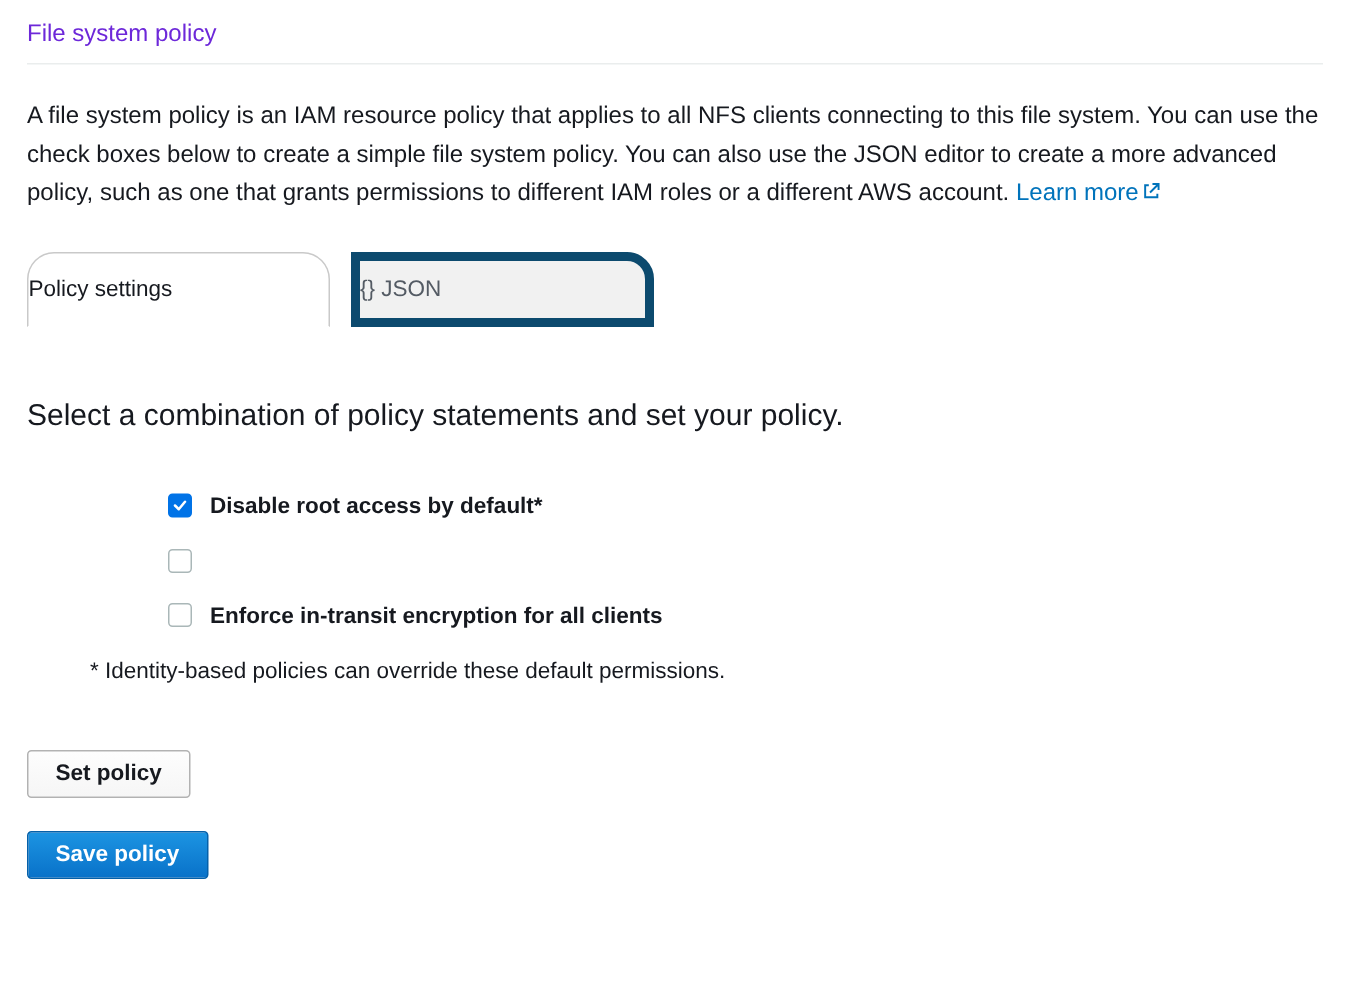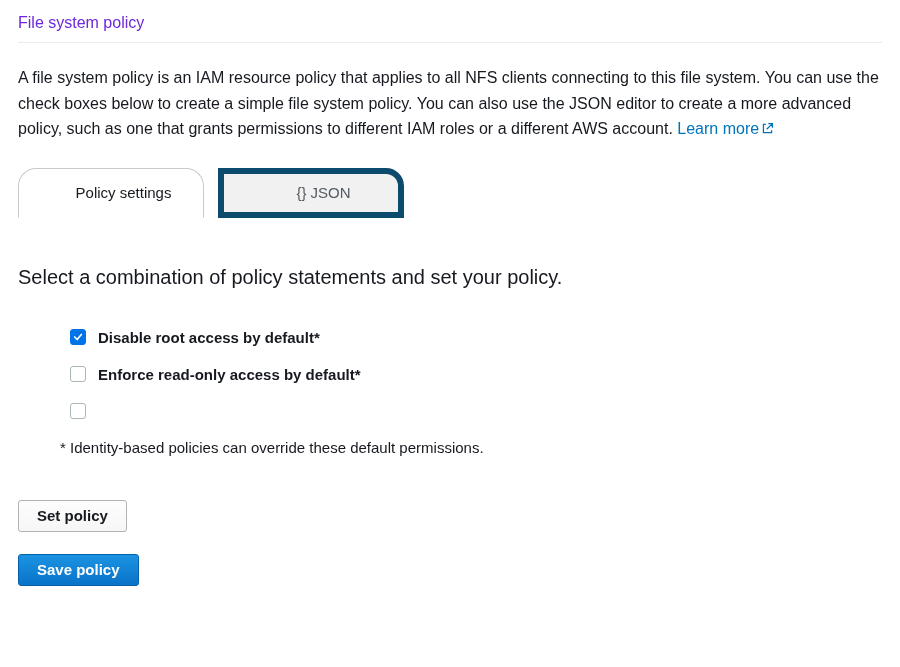--- a/index.html
+++ b/index.html
@@ -38,29 +38,28 @@
       width: 13px; height: 13px;
       vertical-align: -1px;
       margin-left: 2px;
     }
     .tabs {
       display: flex;
       gap: 14px;
       margin-bottom: 48px;
     }
     .tab {
-      width: 186px;
+      width: 202px;
       height: 50px;
       display: flex;
       align-items: center;
-      justify-content: center;
+      justify-content: flex-start;
       font-size: 15px;
       cursor: pointer;
       position: relative;
-      padding-left: 25px;
     }
     .tab-active {
       background: #fff;
       border: 1px solid #c9c9c9;
       border-bottom-color: #fff;
       border-radius: 18px 18px 0 0;
     }
     .tab-inactive {
       background: #f1f1f1;
       border: 6px solid #0c4a6e;
@@ -72,20 +71,21 @@
       margin-bottom: 40px;
     }
     .checks {
       padding-left: 52px;
       margin-bottom: 20px;
     }
     .check-row {
       display: flex;
       align-items: center;
       margin-bottom: 20px;
+      margin-left: 42px;
     }
     .cbox {
       width: 16px;
       height: 16px;
       border: 1px solid #aab7b8;
       border-radius: 3px;
       margin-right: 12px;
       display: flex;
       align-items: center;
       justify-content: center;
@@ -160,24 +160,24 @@
   <div class="check-row">
     <span class="cbox checked">
       <svg width="10" height="10" viewBox="0 0 12 12">
           <path d="M2 6l3 3 5-6" stroke="#fff" stroke-width="2" fill="none" stroke-linecap="round" stroke-linejoin="round"></path>
         </svg>
     </span>
     <span class="check-label">Disable root access by default*</span>
   </div>
   <div class="check-row">
     <span class="cbox"></span>
-    <span class="check-label">Enforce read-only access by default*</span>
   </div>
   <div class="check-row">
     <span class="cbox"></span>
+    <span class="check-label">Enforce in-transit encryption for all clients</span>
   </div>
 </div>
 
 <p class="footnote">* Identity-based policies can override these default permissions.</p>
 
 <div class="btn-row">
   <button class="btn btn-secondary">Set policy</button>
 </div>
 
 <div class="btn-row">

